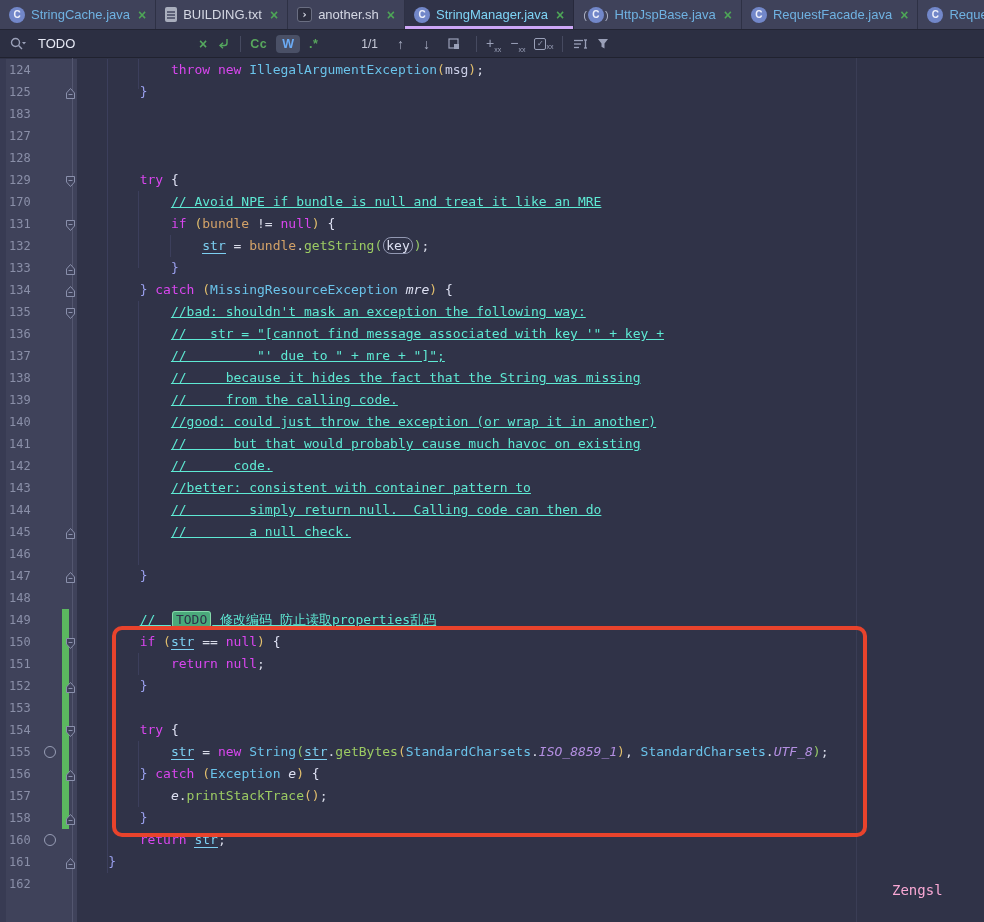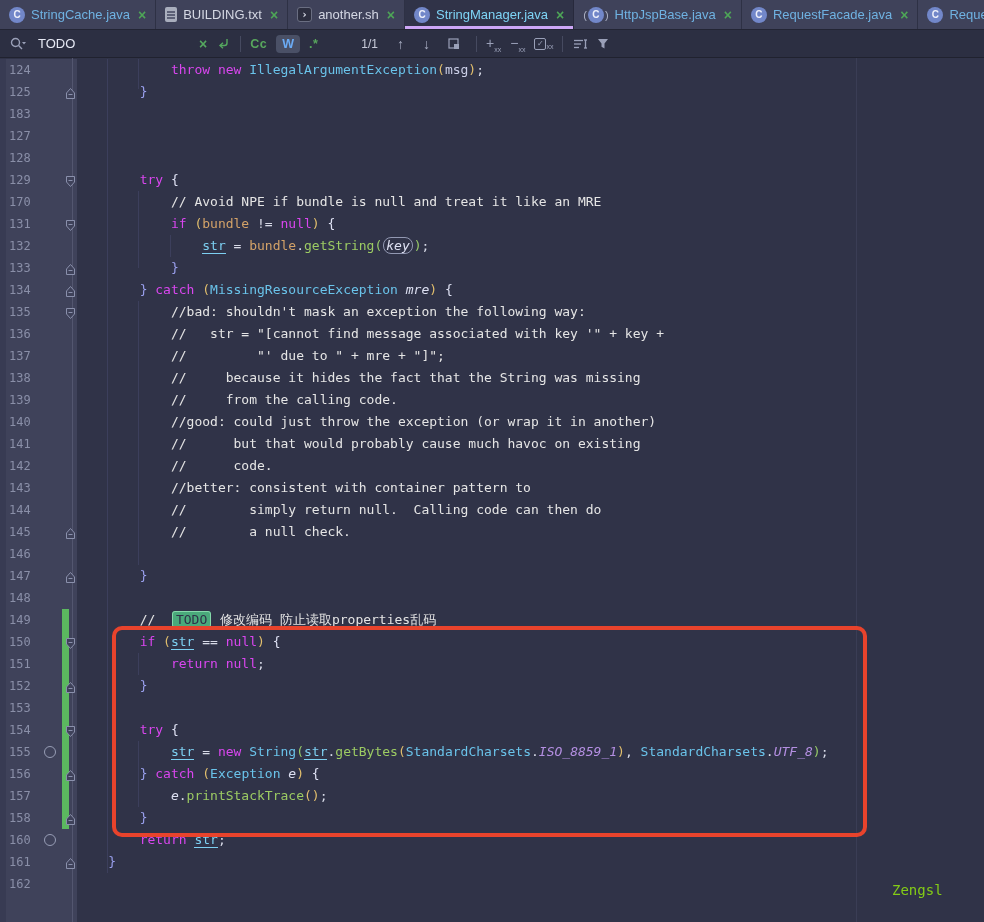--- a/index.html
+++ b/index.html
@@ -63,39 +63,39 @@
   
   .t-kw{color:#d946ef;margin-top:12px;}
   .t-cls{color:#6ac3ea;}
   .t-var{color:#7dd0f2;border-bottom:1px solid #7dd0f2;}
   .t-varw{color:#7dd0f2;border-bottom:1px solid #7dd0f2;
           text-decoration:underline wavy #dd8f4d;text-decoration-thickness:1px;text-underline-offset:4px;}
   .t-fld{color:#d3a268;}
   .t-mth{color:#9ccb63;}
   .t-prm{color:#dde0f2;font-style:italic;}
   .t-stat{color:#b48fe2;font-style:italic;}
-  .t-com{color:#e5e5e5;}
+  .t-com{color:#5eead4;text-decoration:underline;}
   .t-op{color:#d8dbe8;}
   .t-p1{color:#e2bf6d;}
   .t-p2{color:#97cb68;}
   .t-bro{color:#dfe2f4;}
   .t-brc{color:#9aa0ee;}
   .t-txt{color:#ccd0e8;}
   .t-todo{background:#4aa97b;color:#2e3148;border:1px solid #86d9ab;border-radius:3px;
           padding:0 3px;margin:0 1px;}
-  .t-keybox{color:#dde0f2;font-style:italic;border:1px solid #9298b2;border-radius:8px;
+  .t-keybox{color:#dde0f2;border:1px solid #9298b2;border-radius:8px;
           padding:0 2px;margin:0 1px;}
 
   
   .guide{position:absolute;width:1px;background:#3c3f5c;z-index:1;}
   .margin-line{position:absolute;left:856px;top:0;bottom:0;width:1px;background:#3a3d55;z-index:1;}
   .fold-line{position:absolute;left:72px;top:0;bottom:0;width:1px;background:#53566f;z-index:2;}
   .redbox{position:absolute;left:112px;top:568px;width:755px;height:211px;border:4px solid #e8432c;
           border-radius:10px;box-sizing:border-box;z-index:6;}
-  .watermark{position:absolute;left:892px;top:824px;color:#84cc16;
+  .watermark{position:absolute;left:892px;top:824px;color:#f9a8d4;
           font:14px "DejaVu Sans Mono",monospace;z-index:1;}
 </style>
 </head>
 <body>
 
 <div class="ide">
 
   <div class="tabbar" id="tabbar">
       <div class="tab java">
         <span class="ic-class">C</span>

